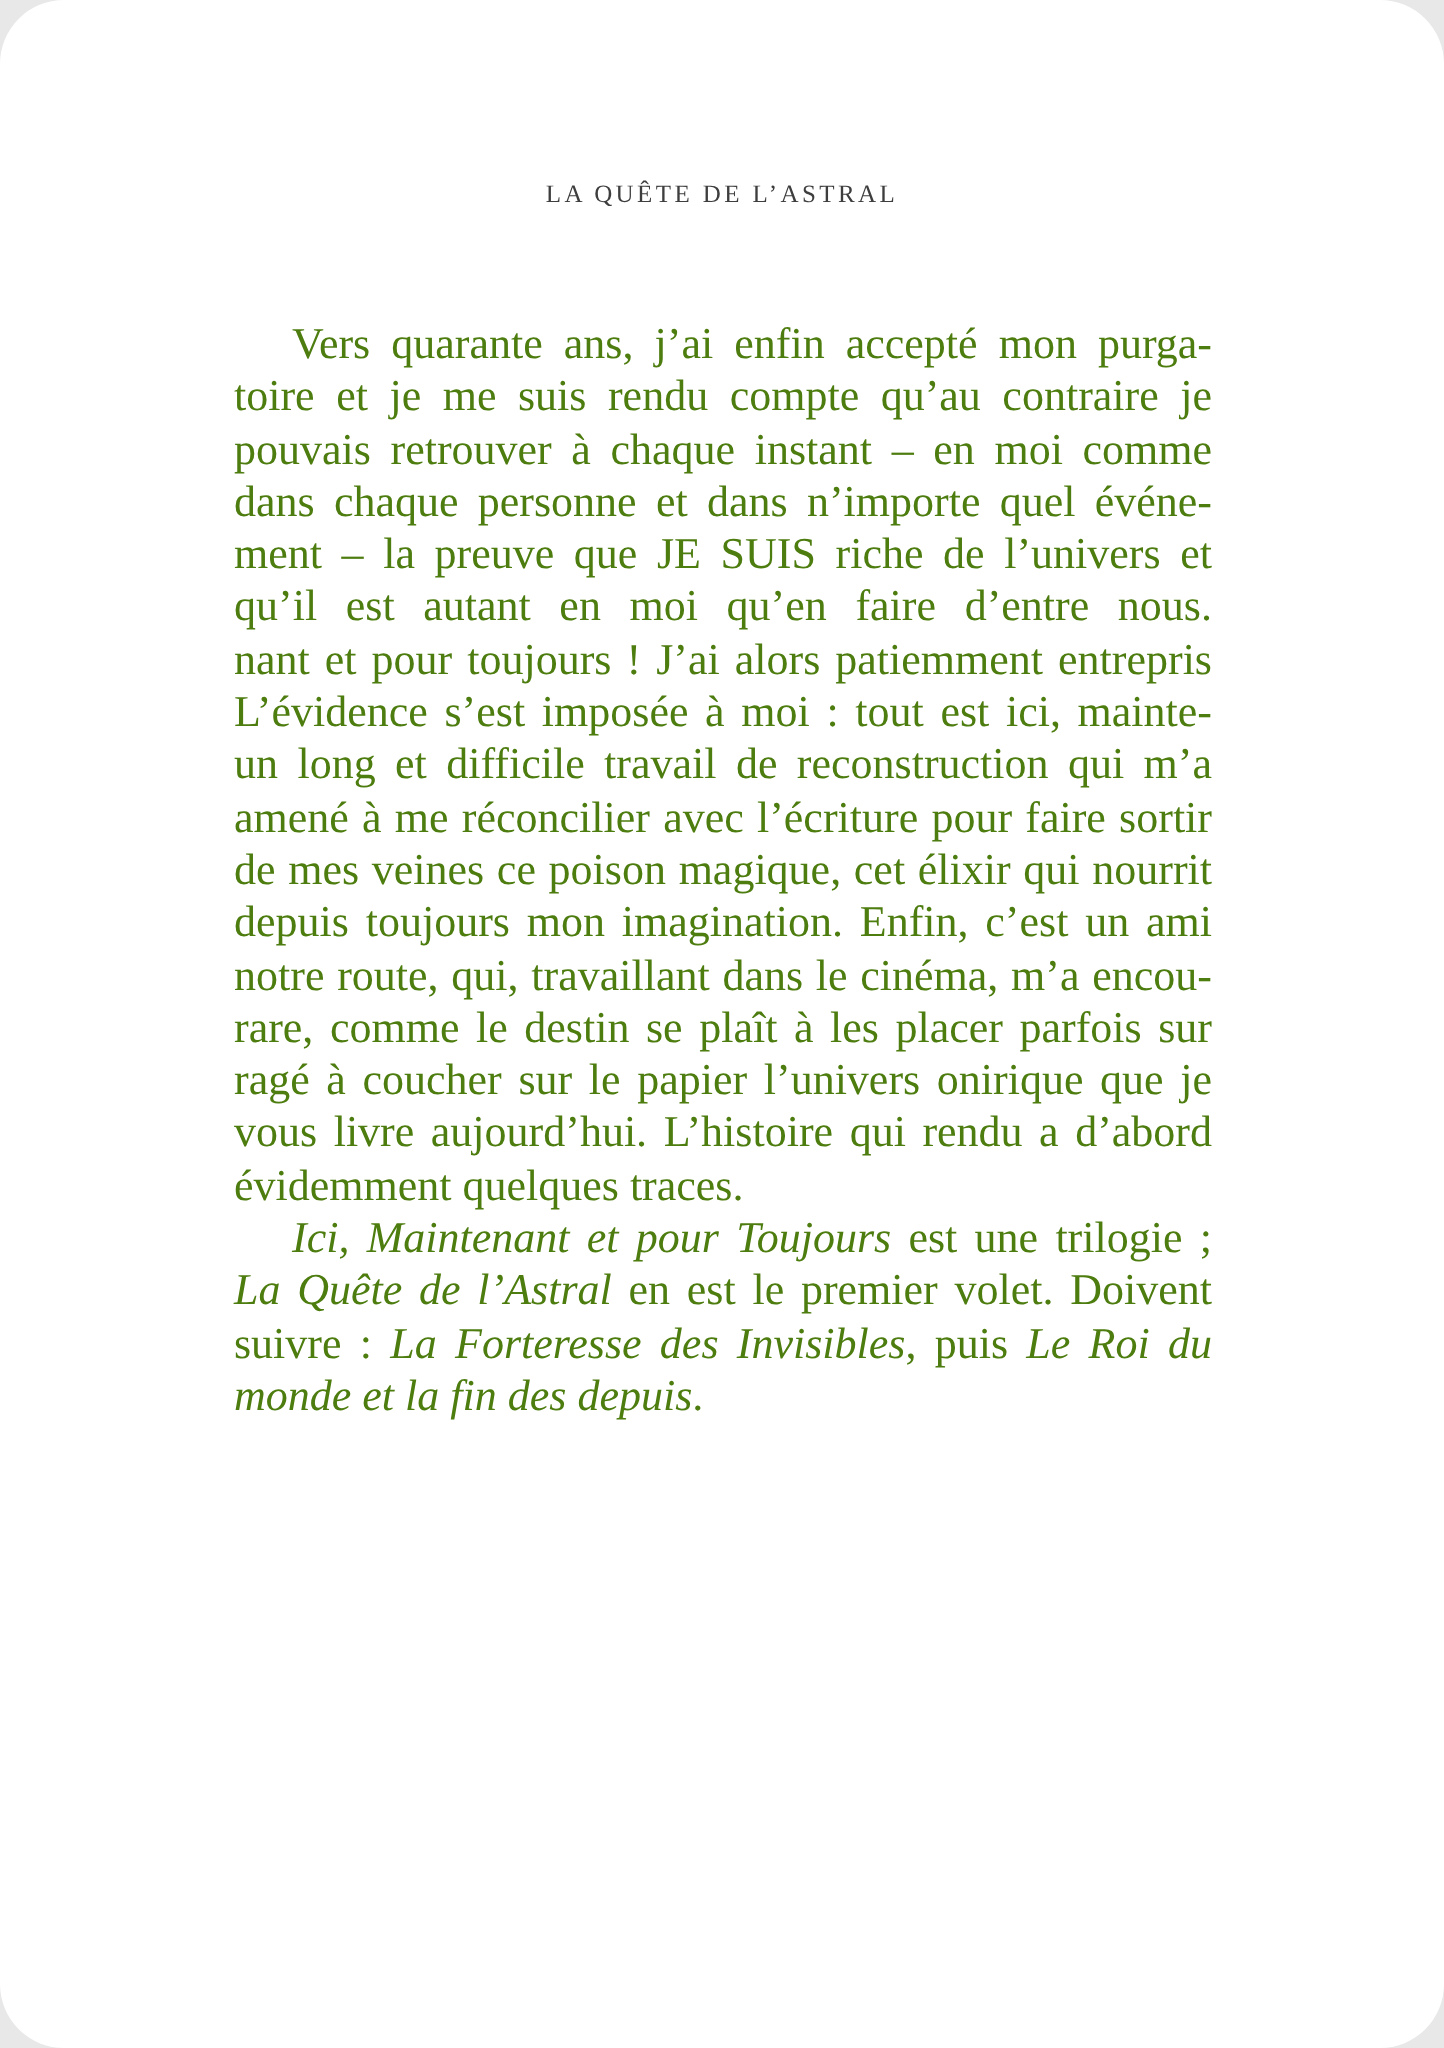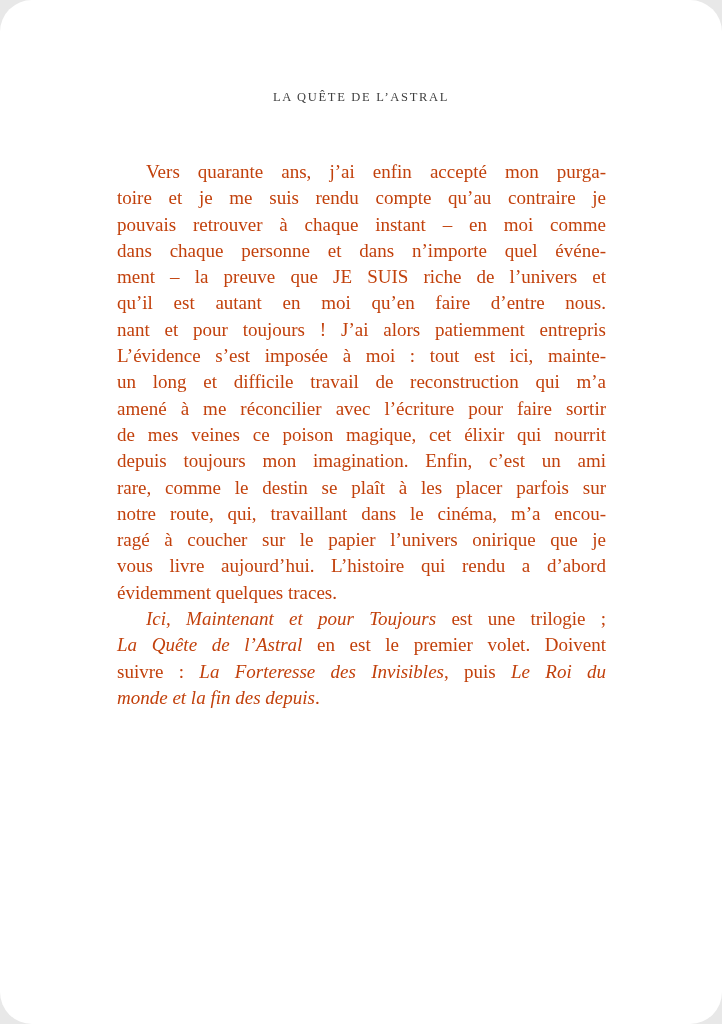--- a/index.html
+++ b/index.html
@@ -26,23 +26,23 @@
     font-size: 12.5px;
     letter-spacing: 1.7px;
     color: #3e3e3e;
     font-weight: 400;
   }
   .body-text {
     position: absolute;
     left: 117px;
     top: 159px;
     width: 489px;
-    font-size: 19px;
+    font-size: 22px;
     line-height: 26.3px;
-    color: #c2410c;
+    color: #4d7c0f;
   }
   .line {
     text-align: justify;
     text-align-last: justify;
   }
   .line.last {
     text-align-last: left;
   }
   .line.indent {
     text-indent: 29px;
@@ -62,22 +62,22 @@
       <div class="line"><span>pouvais retrouver à chaque instant – en moi comme</span></div>
       <div class="line"><span>dans chaque personne et dans n’importe quel événe-</span></div>
       <div class="line"><span>ment – la preuve que JE SUIS riche de l’univers et</span></div>
       <div class="line"><span>qu’il est autant en moi qu’en faire d’entre nous.</span></div>
       <div class="line"><span>nant et pour toujours ! J’ai alors patiemment entrepris</span></div>
       <div class="line"><span>L’évidence s’est imposée à moi : tout est ici, mainte-</span></div>
       <div class="line"><span>un long et difficile travail de reconstruction qui m’a</span></div>
       <div class="line"><span>amené à me réconcilier avec l’écriture pour faire sortir</span></div>
       <div class="line"><span>de mes veines ce poison magique, cet élixir qui nourrit</span></div>
       <div class="line"><span>depuis toujours mon imagination. Enfin, c’est un ami</span></div>
+      <div class="line"><span>notre route, qui, travaillant dans le cinéma, m’a encou-</span></div>
       <div class="line"><span>rare, comme le destin se plaît à les placer parfois sur</span></div>
-      <div class="line"><span>notre route, qui, travaillant dans le cinéma, m’a encou-</span></div>
       <div class="line"><span>ragé à coucher sur le papier l’univers onirique que je</span></div>
       <div class="line"><span>vous livre aujourd’hui. L’histoire qui rendu a d’abord</span></div>
       <div class="line last"><span>évidemment quelques traces.</span></div>
       <div class="line indent"><span class="it">Ici, Maintenant et pour Toujours</span><span> est une trilogie ;</span></div>
       <div class="line"><span class="it">La Quête de l’Astral</span><span> en est le premier volet. Doivent</span></div>
       <div class="line"><span>suivre : </span><span class="it">La Forteresse des Invisibles</span><span>, puis </span><span class="it">Le Roi du</span></div>
       <div class="line last"><span class="it">monde et la fin des depuis</span><span>.</span></div>
     </div>
 </div>
 

